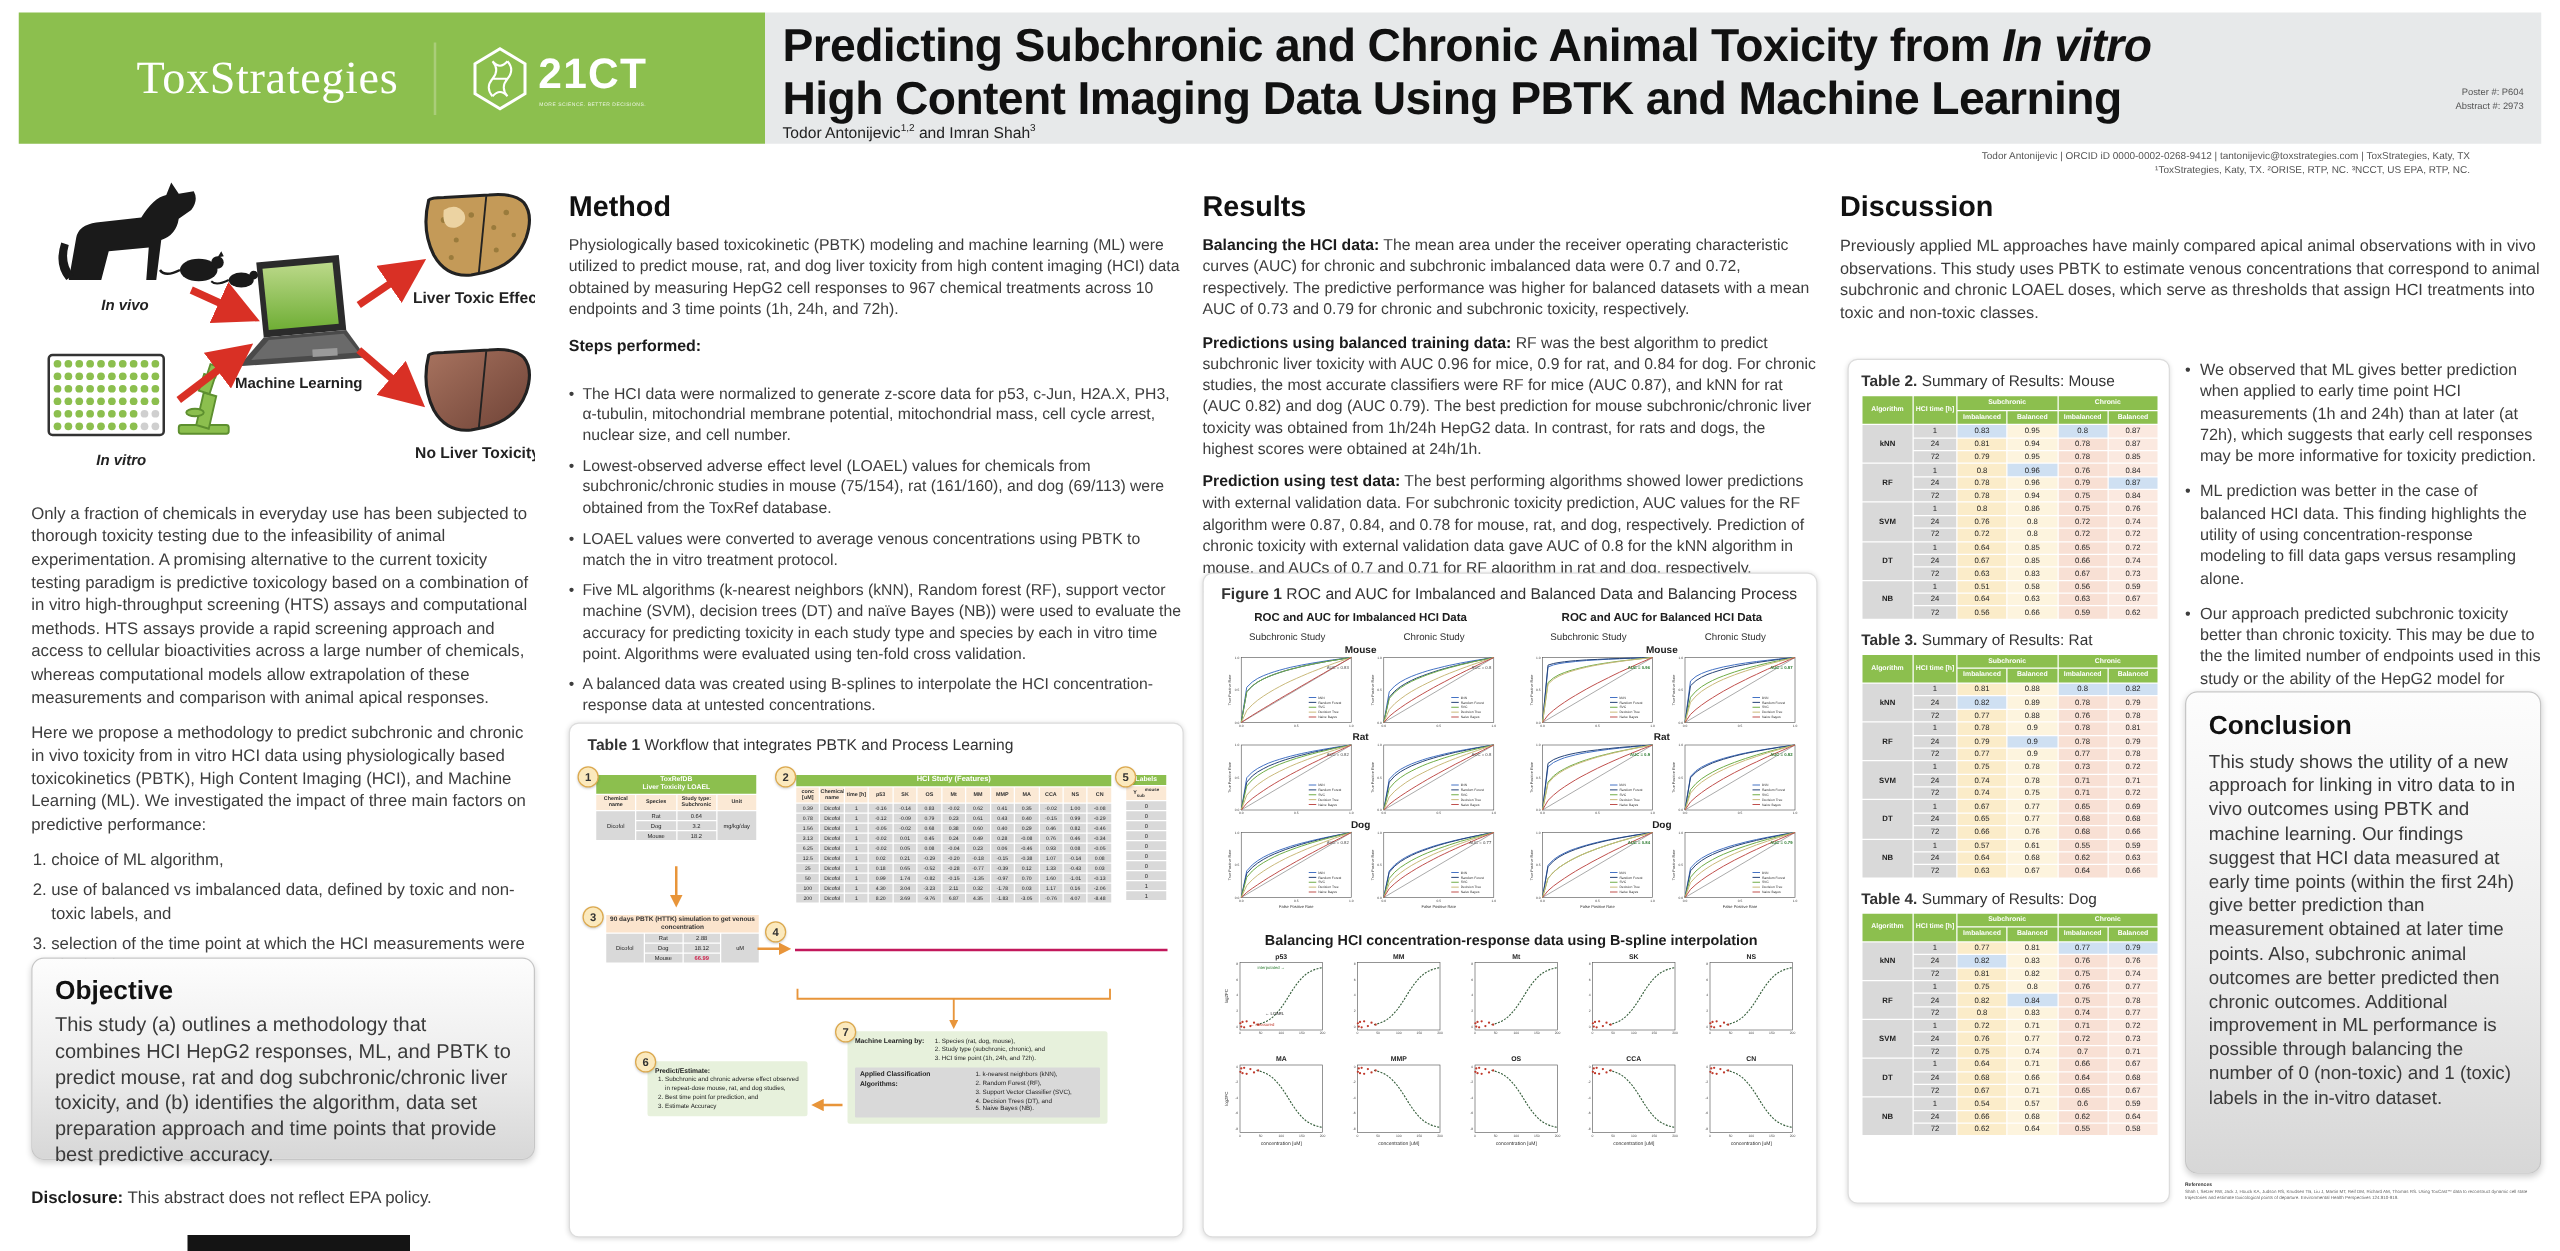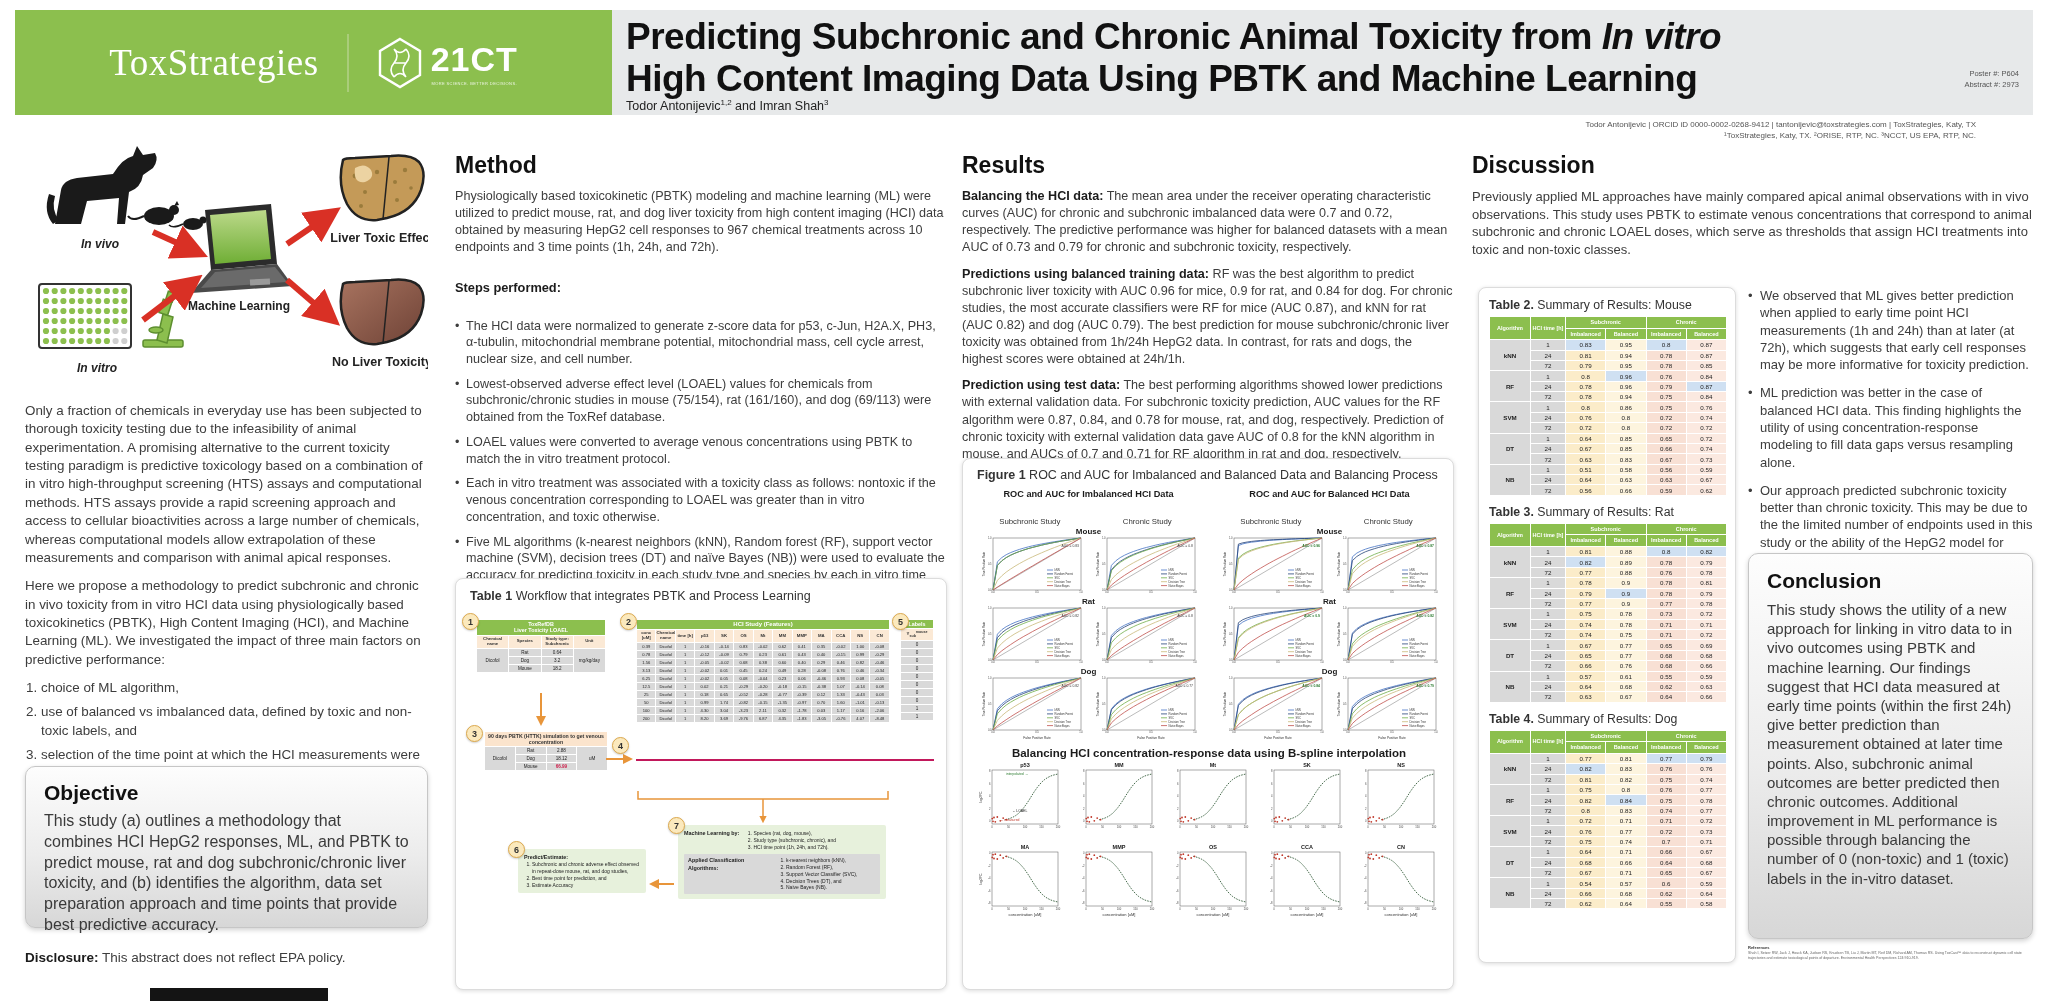--- a/index.html
+++ b/index.html
@@ -41,21 +41,21 @@
   .bg-sec ol{margin-left:16px;font-size:13.4px;line-height:1.37}
   .bg-sec ol li{margin-bottom:6px}
   #objective-box{position:absolute;left:0;top:636px;width:403px;height:162px;padding:14px 18px}
   #objective-box .sec-head{font-size:21px;margin-bottom:6px}
   #objective-box .ob-text{font-size:16px;line-height:1.3;color:#3a3a3a}
   #disclosure{position:absolute;left:0;top:820px;font-size:13.5px}
 
   
   .col2{position:absolute;left:455px;top:152px;width:492px}
   .col2 .bt{font-size:12.6px}
-  .col2 p{margin-bottom:23px}
+  .col2 p{margin-bottom:12px}
   .steps-lbl{font-weight:bold;font-size:12.8px;margin-bottom:23px;color:#1c1c1c}
   #method-list{list-style:none;font-size:12.6px;line-height:1.33}
   #method-list li{margin-bottom:8px;padding-left:11px;position:relative}
   #method-list li::before{content:"•";position:absolute;left:0;top:0}
 
   
   #table1-box{left:455px;top:578px;width:492px;height:412px}
   .t1-title{position:absolute;left:14px;top:10px;font-size:12.5px;color:#333}
   .badge{position:absolute;width:17px;height:17px;border-radius:50%;background:#fbe9bd;
     border:1.5px solid #dca94e;font-size:9px;font-weight:bold;color:#333;
@@ -74,21 +74,21 @@
   .graysub{background:#d9d9d9;margin-top:4px;padding:3px 4px;border-radius:1px}
 
   
   .col3{position:absolute;left:962px;top:152px;width:492px}
   .col3 .bt{font-size:12.6px}
   .col3 p{margin-bottom:9px}
   #fig1-box{left:962px;top:458px;width:492px;height:532px}
   .fig-title{position:absolute;left:14px;top:9px;font-size:12.5px;color:#333}
   .fig-groups{position:absolute;left:8px;top:30px;width:476px;display:flex;gap:6px}
   .fig-group{width:235px}
-  .fg-head{text-align:center;font-weight:bold;font-size:9.2px;color:#1c1c1c;margin-bottom:18px}
+  .fg-head{text-align:center;font-weight:bold;font-size:9.2px;color:#1c1c1c;margin-bottom:6px}
   .fg-cols{display:flex;text-align:center;font-weight:normal;font-size:7.8px;color:#333}
   .fg-cols span{flex:1}
   .sp-lbl{text-align:center;font-weight:bold;font-size:8px;color:#1c1c1c;margin-top:1px}
   .fg-row{display:flex;gap:4px;justify-content:center}
   .bsp-title{position:absolute;left:0;top:288px;width:492px;text-align:center;font-weight:bold;font-size:11.5px;color:#1c1c1c}
   .bsp-grid{position:absolute;left:10px;top:302px;width:472px;display:flex;flex-wrap:wrap;gap:4px 6px;justify-content:center}
 
   
   .col4{position:absolute;left:1472px;top:152px;width:561px}
   .col4 .intro{font-size:13px;line-height:1.36}
@@ -313,21 +313,20 @@
   </div>
 
   <div class="col2">
     <div class="sec-head">Method</div>
     <p class="bt">Physiologically based toxicokinetic (PBTK) modeling and machine learning (ML) were utilized to predict mouse, rat, and dog liver toxicity from high content imaging (HCI) data obtained by measuring HepG2 cell responses to 967 chemical treatments across 10 endpoints and 3 time points (1h, 24h, and 72h).</p>
     <div class="steps-lbl">Steps performed:</div>
     <ul id="method-list">
         <li>The HCI data were normalized to generate z-score data for p53, c-Jun, H2A.X, PH3, α-tubulin, mitochondrial membrane potential, mitochondrial mass, cell cycle arrest, nuclear size, and cell number.</li>
         <li>Lowest-observed adverse effect level (LOAEL) values for chemicals from subchronic/chronic studies in mouse (75/154), rat (161/160), and dog (69/113) were obtained from the ToxRef database.</li>
         <li>LOAEL values were converted to average venous concentrations using PBTK to match the in vitro treatment protocol.</li>
-        <li>Each in vitro treatment was associated with a toxicity class as follows: nontoxic if the venous concentration corresponding to LOAEL was greater than in vitro concentration, and toxic otherwise.</li>
         <li>Five ML algorithms (k-nearest neighbors (kNN), Random forest (RF), support vector machine (SVM), decision trees (DT) and naïve Bayes (NB)) were used to evaluate the accuracy for predicting toxicity in each study type and species by each in vitro time point. Algorithms were evaluated using ten-fold cross validation.</li>
         <li>A balanced data was created using B-splines to interpolate the HCI concentration-response data at untested concentrations.</li>
       </ul>
   </div>
 
   <div id="table1-box" class="card">
       <div class="t1-title"><b>Table 1</b><span> Workflow that integrates PBTK and Process Learning</span></div>
       <div class="badge" style="left:6px;top:34px">1</div>
       <div class="badge" style="left:164px;top:34px">2</div>
       <div class="badge" style="left:436px;top:34px">5</div>

